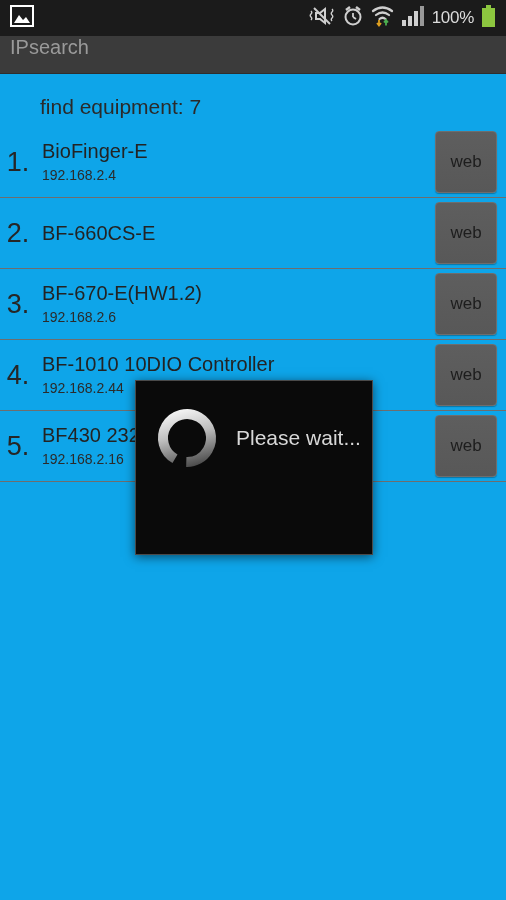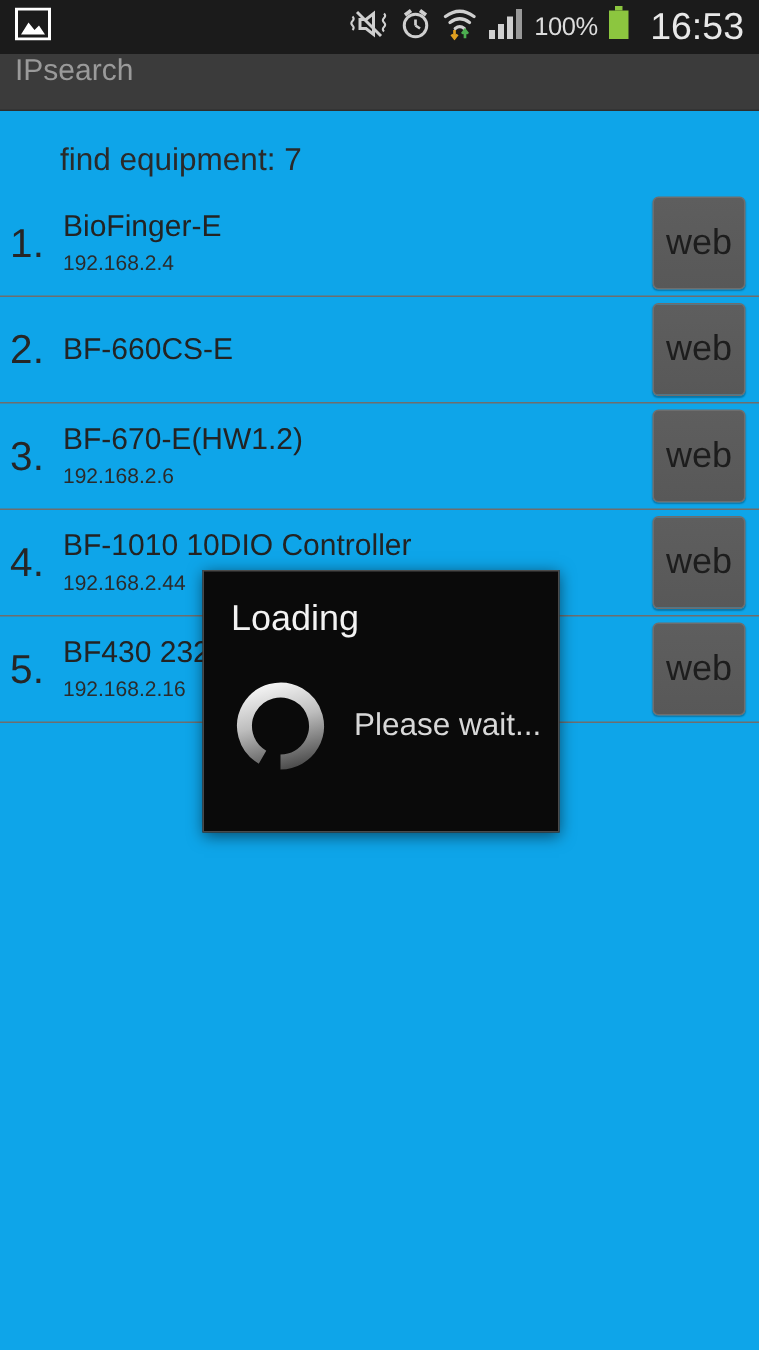--- a/index.html
+++ b/index.html
@@ -57,21 +57,21 @@
   }
   .row-ip {
     color:#2b2b2b; font-size:14px; line-height:19px; padding-top:3px;
   }
   .row-btn-wrap { flex:0 0 80px; display:flex; justify-content:center; }
   .web-btn {
     width:62px; height:62px; border-radius:4px;
     background:linear-gradient(#5e5e5e,#585858);
     border:1px solid #6e6e6e;
     box-shadow:0 1px 1px rgba(0,0,0,0.28);
-    color:#1d1d1d; font-size:24px;
+    color:#1d1d1d; font-size:17px;
     display:flex; align-items:center; justify-content:center;
     font-family:"Liberation Sans", sans-serif;
   }
 
   
   .bottombar {
     position:absolute; left:0; bottom:0; width:506px; height:66px;
     display:flex; align-items:center; gap:10px; padding:0 8px;
   }
   .bb {
@@ -153,21 +153,20 @@
           <rect x="19" y="0" width="4" height="20" fill="#999999"></rect>
         </svg>
       </span>
       <span class="sb-pct">100%</span>
       <span class="sb-icon">
         <svg width="15" height="23" viewBox="0 0 15 23">
           <rect x="5" y="0" width="5" height="3" fill="#8cc63f"></rect>
           <rect x="1" y="3" width="13" height="19" fill="#8cc63f"></rect>
         </svg>
       </span>
-      <span class="sb-clock">16:53</span>
     </div>
   </div>
 
   <div class="actionbar">
     <span class="actionbar-title">IPsearch</span>
   </div>
 
   <div class="content">
     <div class="find-label">find equipment: 7</div>
 
@@ -225,21 +224,20 @@
         <div class="row-btn-wrap">
           <div class="web-btn">web</div>
         </div>
       </div>
 
     </div>
   </div>
 
 
   <div class="dialog">
-    <div class="dialog-title">Loading</div>
     <div class="dialog-body">
       <div class="spinner">
         <svg width="66" height="66" viewBox="0 0 66 66">
           <defs>
             <linearGradient id="spingrad" x1="0" y1="1" x2="1" y2="0">
               <stop offset="0%" stop-color="#ffffff"></stop>
               <stop offset="45%" stop-color="#bdbdbd"></stop>
               <stop offset="100%" stop-color="#3a3a3a"></stop>
             </linearGradient>
           </defs>

